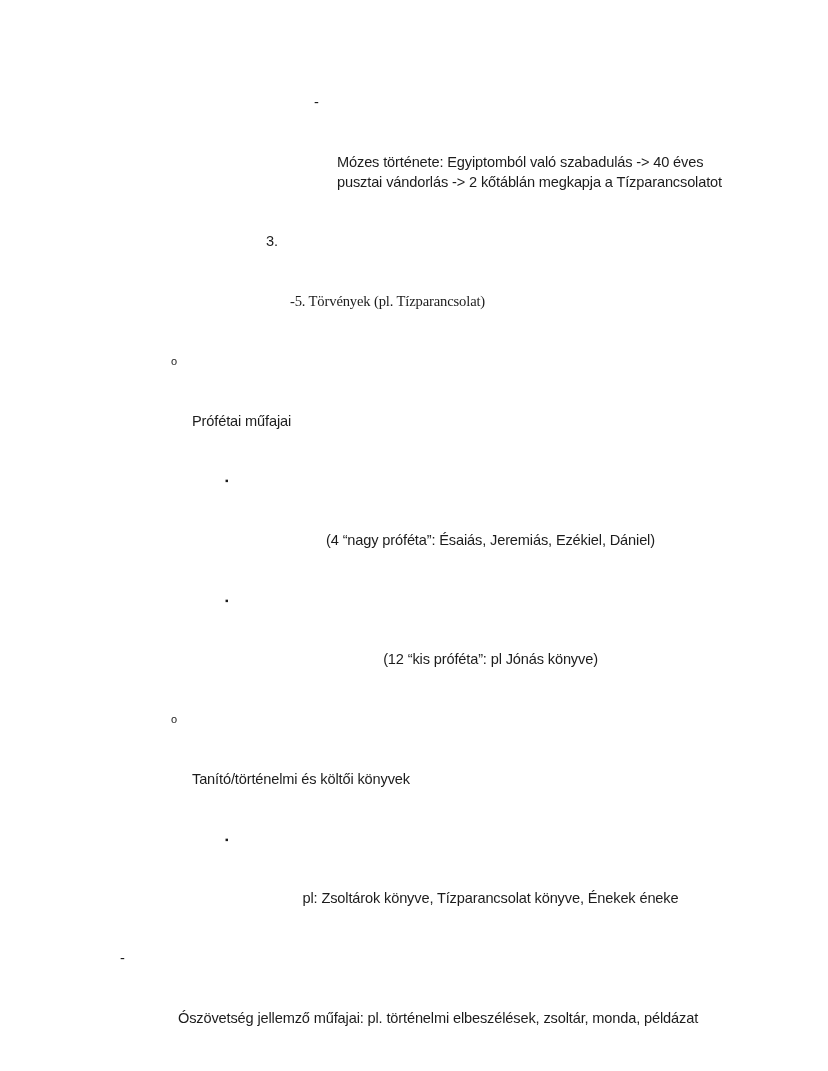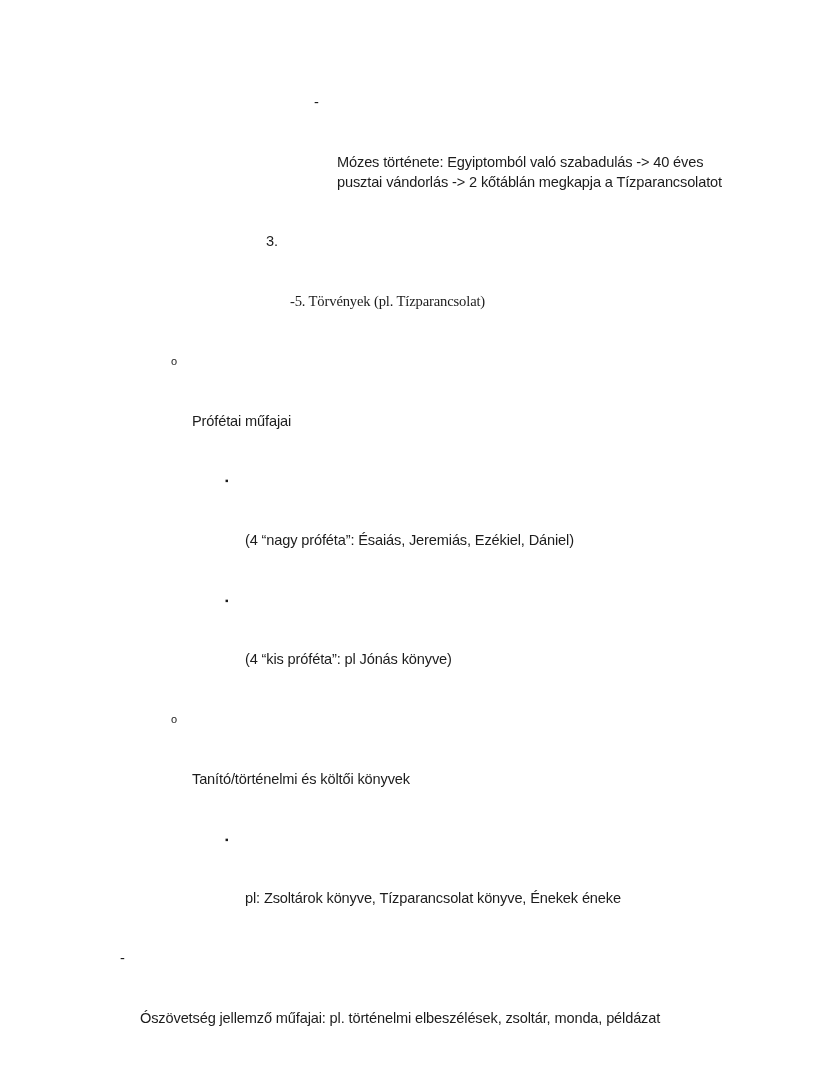--- a/index.html
+++ b/index.html
@@ -45,31 +45,31 @@
   .line .txt {
     display: block;
   }
   
   
   .lvl-h   { margin-left: 0px; }
 
   
   .lvl-1   { margin-left: 24px; }
   .lvl-1 .marker { left: 0px; }
-  .lvl-1 .txt { padding-left: 20px; }
+  .lvl-1 .txt { padding-left: 20px; text-align: center; }
 
   
   .lvl-2   { margin-left: 75px; }
   .lvl-2 .marker { left: 0px; font-size: 11px; }
   .lvl-2 .txt { padding-left: 21px; }
 
   
   .lvl-3   { margin-left: 129px; }
   .lvl-3 .marker { left: 0px; font-size: 10px; }
-  .lvl-3 .txt { padding-left: 20px; }
+  .lvl-3 .txt { padding-left: 20px; text-align: center; }
 
   
   .lvl-num { margin-left: 170px; }
   .lvl-num .marker { left: 0px; }
   .lvl-num .txt { padding-left: 24px; font-family: Liberation Serif, serif; }
 
   
   .lvl-5d  { margin-left: 218px; }
   .lvl-5d .marker { left: 0px; }
   .lvl-5d .txt { padding-left: 23px; }
@@ -97,21 +97,21 @@
       <span class="txt">Prófétai műfajai</span>
     </div>
 
     <div class="line lvl-3">
       <span class="marker">▪</span>
       <span class="txt">(4 “nagy próféta”: Ésaiás, Jeremiás, Ezékiel, Dániel)</span>
     </div>
 
     <div class="line lvl-3">
       <span class="marker">▪</span>
-      <span class="txt">(4 “kis próféta”: pl Jónás könyve)</span>
+      <span class="txt">(12 “kis próféta”: pl Jónás könyve)</span>
     </div>
 
     <div class="line lvl-2">
       <span class="marker">o</span>
       <span class="txt">Tanító/történelmi és költői könyvek</span>
     </div>
 
     <div class="line lvl-3">
       <span class="marker">▪</span>
       <span class="txt">pl: Zsoltárok könyve, Tízparancsolat könyve, Énekek éneke</span>

